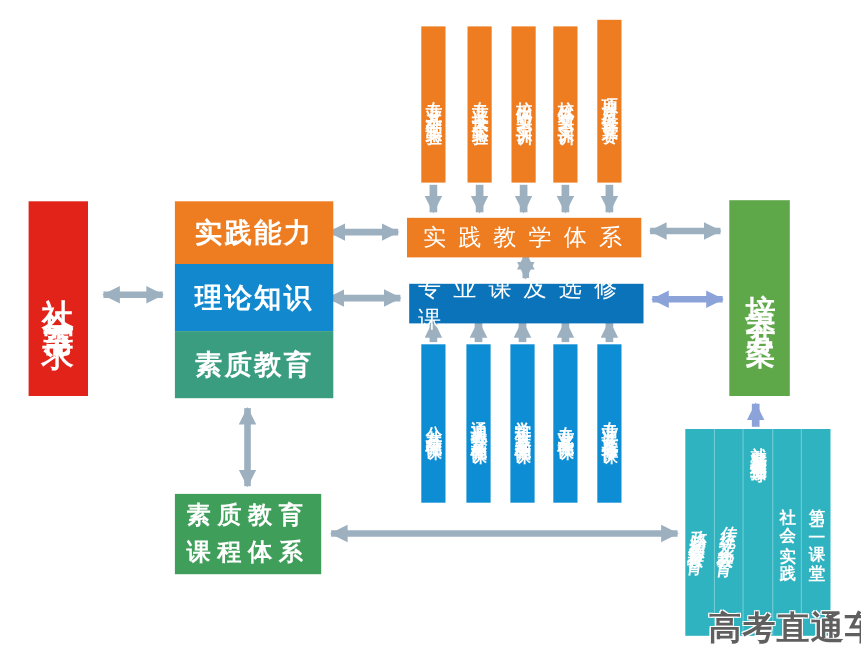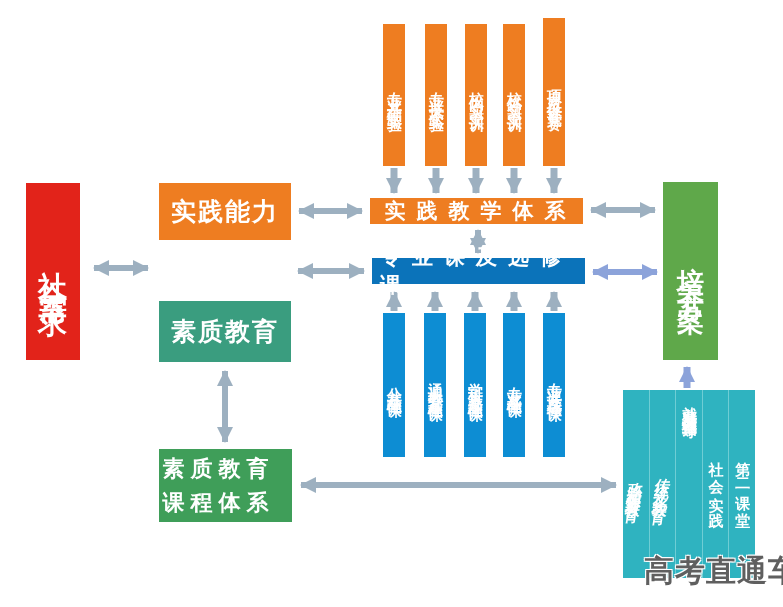--- a/index.html
+++ b/index.html
@@ -5,45 +5,45 @@
   html,body{margin:0;padding:0;background:#ffffff;}
   body{font-family:"DejaVu Sans", sans-serif;}
   .canvas{position:relative;width:783px;height:607px;background:#fff;overflow:hidden;}
   .arrow-layer{position:absolute;left:0;top:0;width:783px;height:607px;pointer-events:none;}
   .box{position:absolute;display:flex;align-items:center;justify-content:center;color:#fff;box-sizing:border-box;}
   .vtext span{writing-mode:vertical-rl;text-orientation:upright;display:inline-block;}
   
   .social{left:26px;top:183px;width:54px;height:177px;background:#e2231a;}
   .social span{font-size:29px;letter-spacing:12px;font-weight:bold;}
   
-  .stack{left:159px;width:132px;font-size:25px;letter-spacing:2px;font-weight:bold;}
+  .stack{left:159px;width:144px;font-size:25px;letter-spacing:2px;font-weight:bold;}
   .stack-practice{top:183px;height:57px;background:#ee7d21;}
   .stack-theory{top:240px;height:61px;background:#1289ce;}
   .stack-quality{top:301px;height:61px;background:#3a9d7f;justify-content:center;}
   
-  .sysbar{width:213px;height:26px;font-size:21px;letter-spacing:11px;font-weight:bold;padding-left:8px;}
+  .sysbar{width:213px;height:36px;font-size:21px;letter-spacing:11px;font-weight:normal;padding-left:8px;}
   .sys-practice{left:370px;top:198px;background:#ee7d21;}
   .sys-theory{left:372px;top:258px;background:#0b73ba;}
   
   .train{left:663px;top:182px;width:55px;height:178px;background:#5fa84a;}
   .train span{font-size:27px;letter-spacing:13px;font-weight:bold;}
   
   .col{width:22px;font-weight:bold;}
   .col span{font-size:15px;}
   .topcol{top:24px;height:142px;background:#ee7d21;}
   .topcol span{letter-spacing:5px;}
   .topcol5{top:18px;height:148px;}
   .topcol5 span{letter-spacing:4px;}
   .botcol{top:313px;height:144px;background:#0d8dd3;}
   .botcol span{letter-spacing:4px;}
   .tc1{left:383px;} .tc2{left:425px;} .tc3{left:465px;} .tc4{left:503px;} .tc5{left:543px;}
   .bc1{left:383px;} .bc2{left:424px;} .bc3{left:464px;} .bc4{left:503px;} .bc5{left:543px;}
   
   .qsys{left:159px;top:449px;width:133px;height:73px;background:#3f9e59;font-weight:bold;}
-  .qsys span{display:block;width:126px;font-size:22px;letter-spacing:6px;line-height:34px;word-break:break-all;}
+  .qsys span{display:block;width:126px;font-size:22px;letter-spacing:6px;line-height:34px;text-align:center;word-break:break-all;}
   
   .activities{position:absolute;left:623px;top:390px;width:132px;height:188px;background:#2fb3c0;display:flex;}
   .acol{flex:1;display:flex;align-items:center;justify-content:center;border-right:1px solid #6fcdd4;color:#fff;font-weight:bold;}
   .acol:last-child{border-right:none;}
   .acol span{writing-mode:vertical-rl;text-orientation:upright;font-size:15px;}
   .ac1 span{letter-spacing:4px;transform:skewX(-8deg);}
   .ac2 span{letter-spacing:6px;transform:skewX(-8deg);}
   .ac3{align-items:flex-start;padding-top:5px;}
   .ac3 span{letter-spacing:2px;}
   .ac4 span{letter-spacing:17px;}
@@ -97,20 +97,23 @@
     <line x1="514" y1="311" x2="514" y2="292" class="agt" marker-end="url(#mg-e)"></line>
     <line x1="554" y1="311" x2="554" y2="292" class="agt" marker-end="url(#mg-e)"></line>
   </svg>
 
   <div class="box social vtext">
     <span>社会需求</span>
   </div>
 
   <div class="box stack stack-practice">
     <span>实践能力</span>
+  </div>
+  <div class="box stack stack-theory">
+    <span>理论知识</span>
   </div>
   <div class="box stack stack-quality">
     <span>素质教育</span>
   </div>
 
   <div class="box sysbar sys-practice">
     <span>实践教学体系</span>
   </div>
   <div class="box sysbar sys-theory">
     <span>专业课及选修课</span>

